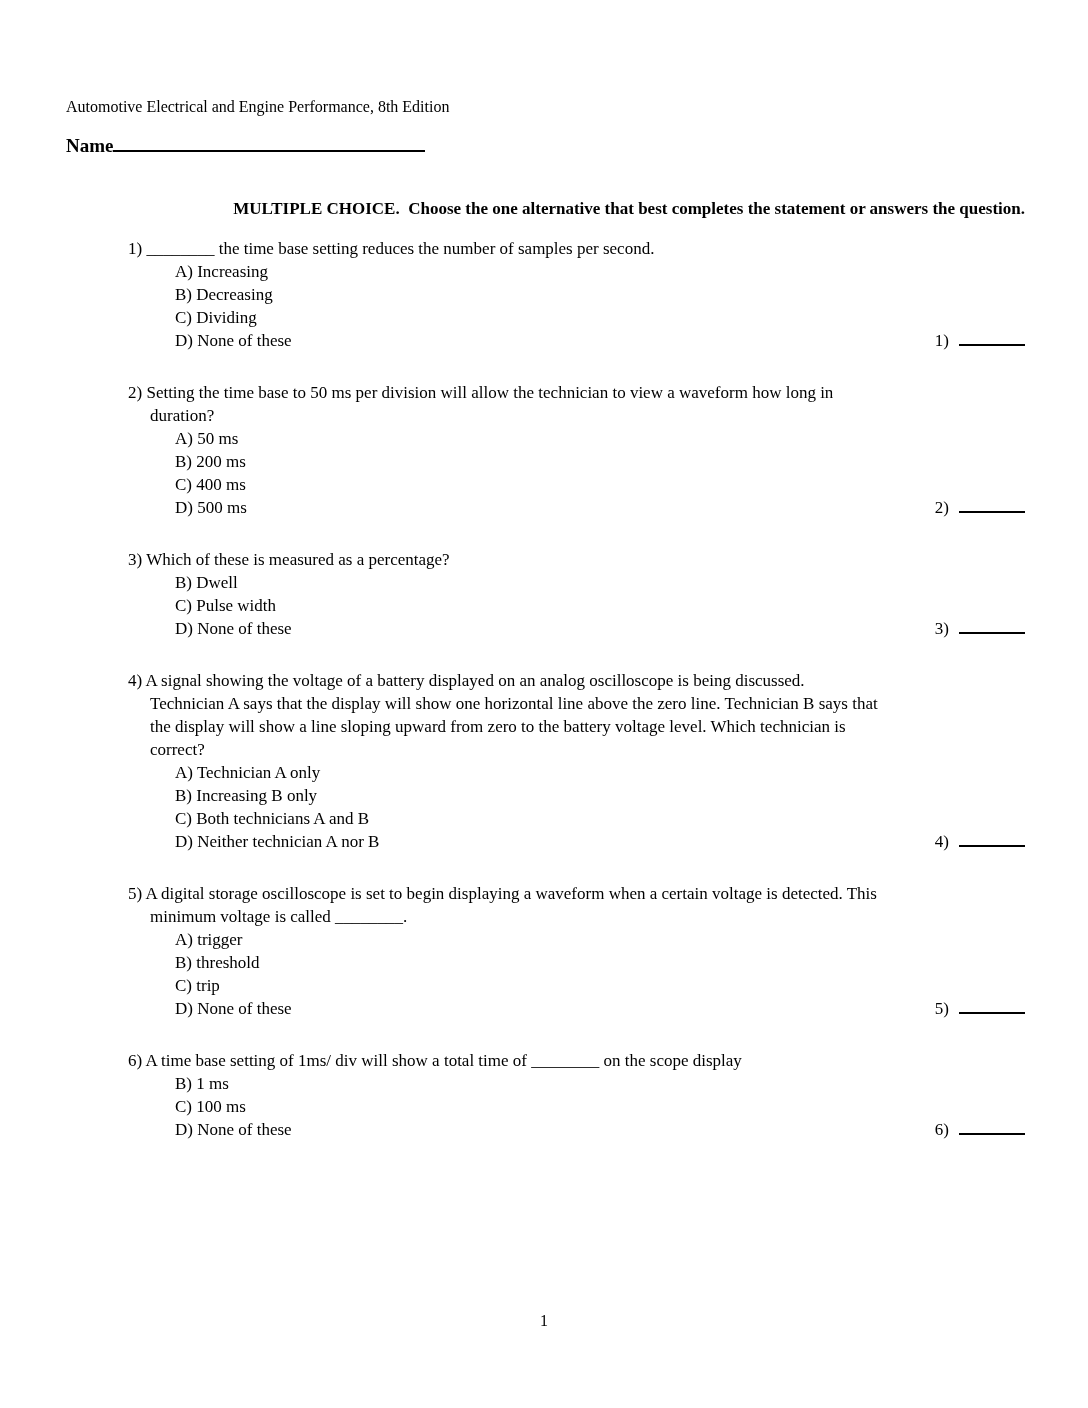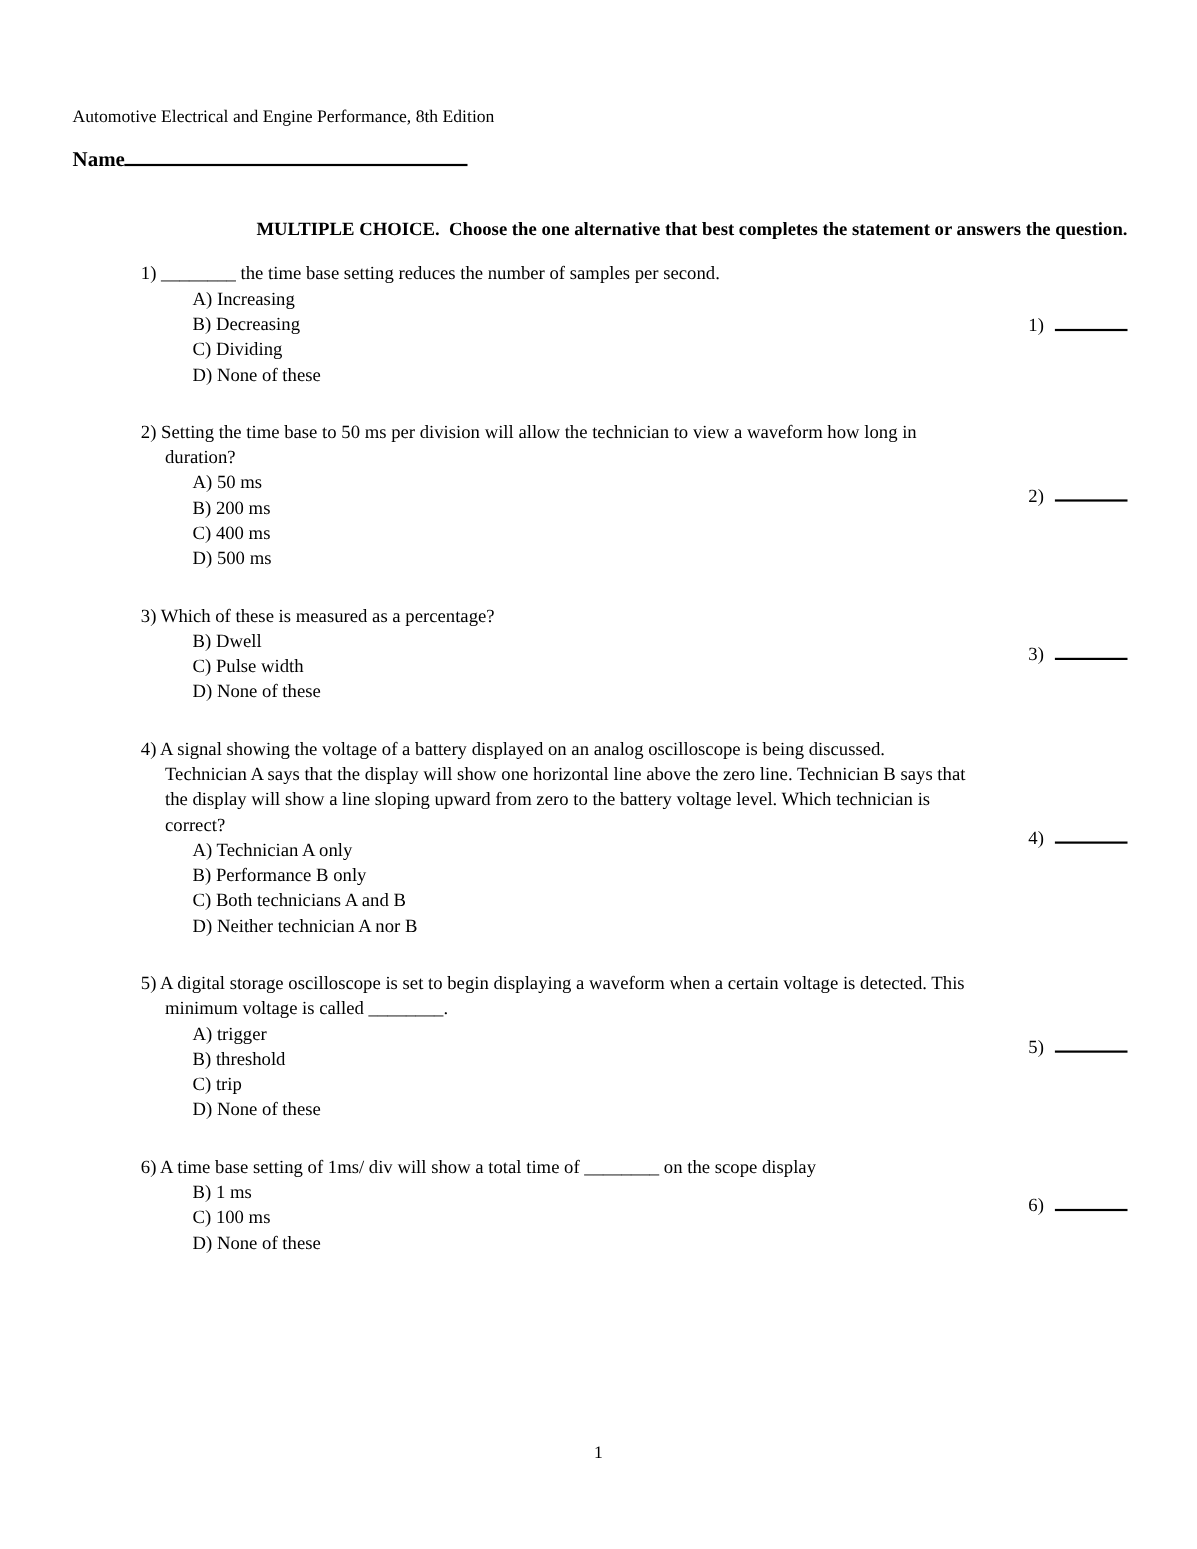--- a/index.html
+++ b/index.html
@@ -46,21 +46,21 @@
     line-height: 20px;
     white-space: pre-wrap;
     text-align: right;
   }
   .questions {
     margin-top: 18px;
     margin-left: 62px;
   }
   .question {
     display: flex;
-    align-items: center;
+    align-items: flex-end;
     margin-bottom: 29px;
     line-height: 23px;
   }
   .q-main {
     width: 752px;
   }
   .q-text {
     padding-left: 22px;
     text-indent: -22px;
   }
@@ -152,21 +152,21 @@
         <div class="q-answer">
           <span>3)</span><span class="a-blank"></span>
         </div>
       </div>
 
       <div class="question">
         <div class="q-main">
           <div class="q-text"><span>4)</span> <span>A signal showing the voltage of a battery displayed on an analog oscilloscope is being discussed. Technician A says that the display will show one horizontal line above the zero line. Technician B says that the display will show a line sloping upward from zero to the battery voltage level. Which technician is correct?</span></div>
           <div class="choices">
             <div class="choice">A) Technician A only</div>
-            <div class="choice">B) Performance B only</div>
+            <div class="choice">B) Increasing B only</div>
             <div class="choice">C) Both technicians A and B</div>
             <div class="choice">D) Neither technician A nor B</div>
           </div>
         </div>
         <div class="q-answer">
           <span>4)</span><span class="a-blank"></span>
         </div>
       </div>
 
       <div class="question">

